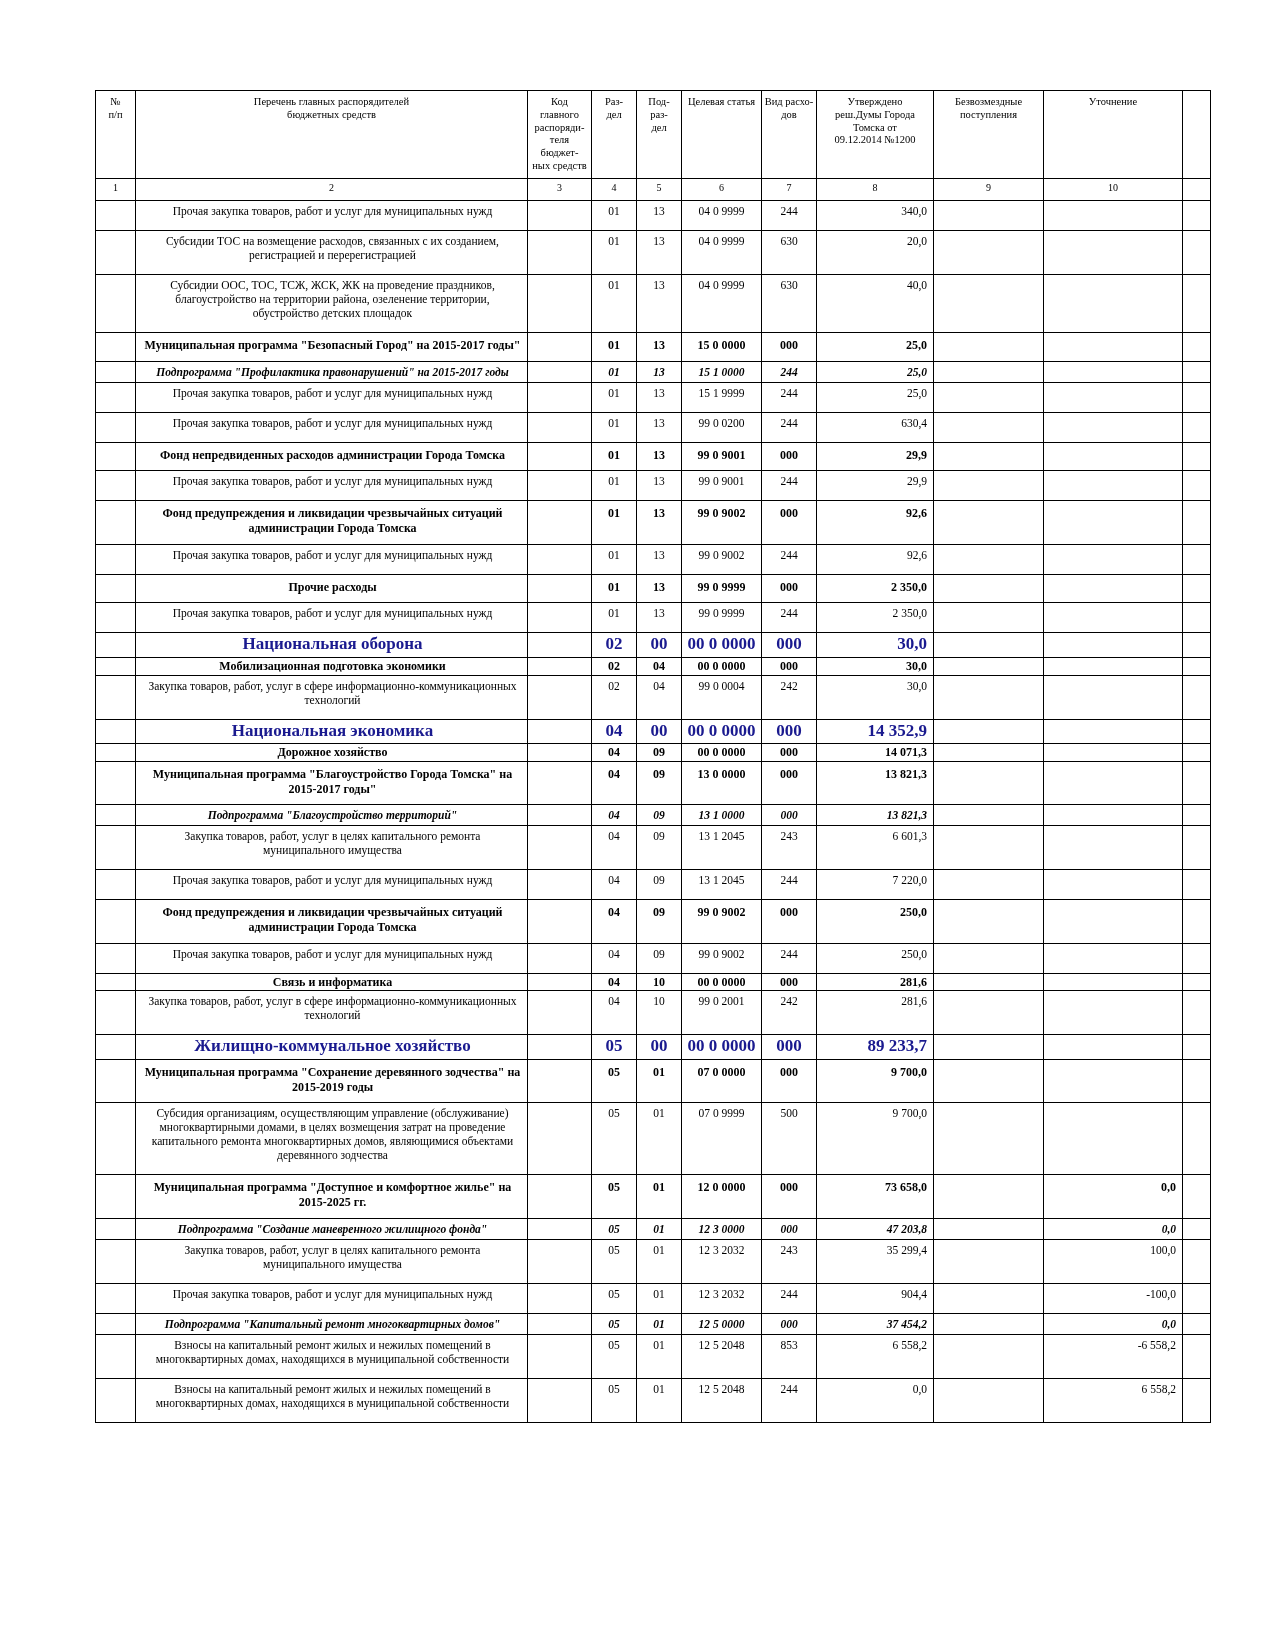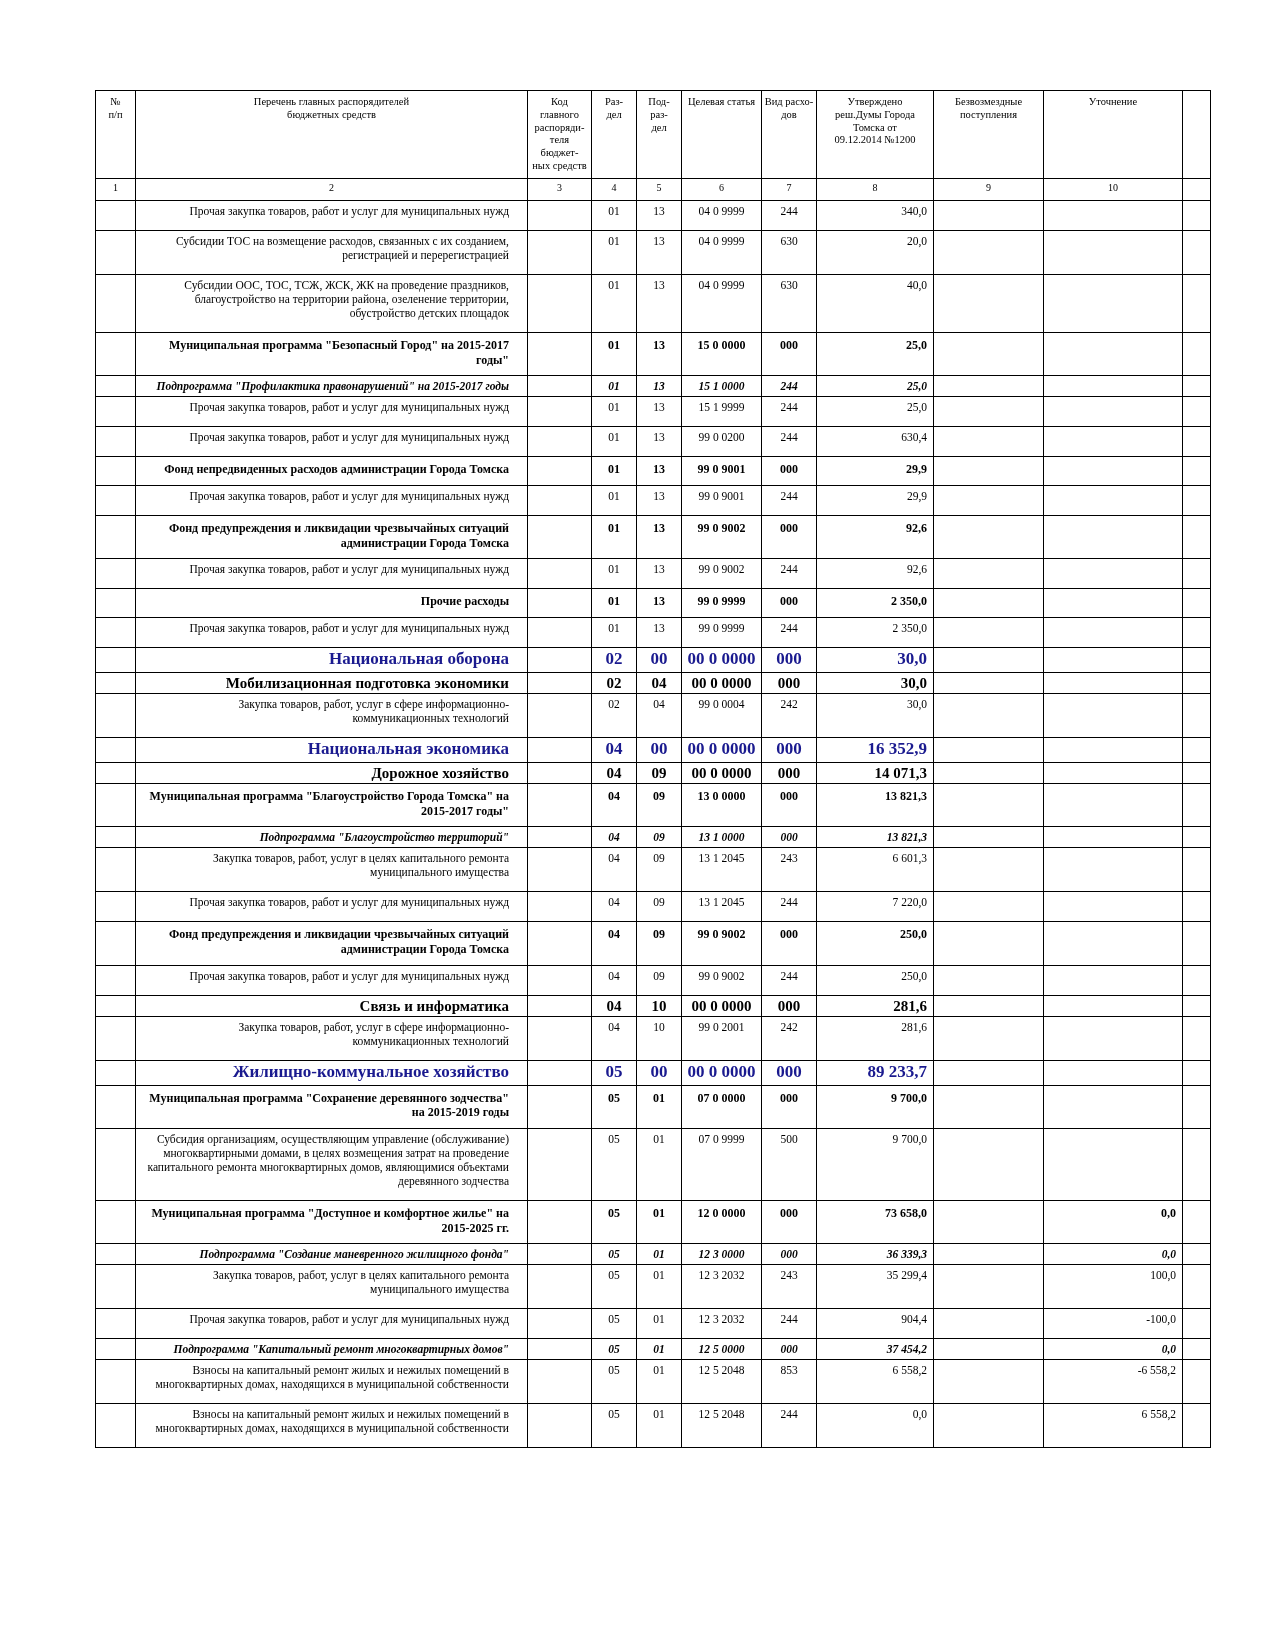--- a/index.html
+++ b/index.html
@@ -38,31 +38,31 @@
     padding:5px 2px 2px 2px;
   }
   thead tr.colnum-row td {
     height:22px;
     font-size:10px;
     text-align:center;
     padding:3px 2px;
   }
   
   td.c-num, td.c-code { text-align:center; }
-  td.c-name { text-align:right; padding-left:7px; padding-right:18px; }
+  td.c-name { text-align:center; padding-left:7px; padding-right:5px; }
   td.c-razdel, td.c-podrazdel, td.c-target, td.c-vid { text-align:center; }
   td.c-approved, td.c-adjustment { text-align:right; padding-right:6px; }
   td.c-gratuitous, td.c-extra { }
 
   
   tr.row-normal td      { font-size:11.5px; padding-top:3px; padding-bottom:12px; }
   tr.row-bold td        { font-size:12px;   font-weight:bold; padding-top:5px; padding-bottom:8px; }
   tr.row-bolditalic td  { font-size:11.5px; font-weight:bold; font-style:italic; padding-top:3px; padding-bottom:3px; }
   tr.row-section td     { font-size:17px; font-weight:bold; color:var(--section-color,#1a1a8f); padding-top:1px; padding-bottom:2px; }
-  tr.row-subsection td  { font-size:15px;   font-weight:bold; padding-top:1px; padding-bottom:1px; }
+  tr.row-subsection td  { font-size:12px;   font-weight:bold; padding-top:1px; padding-bottom:1px; }
 </style>
 </head>
 <body>
 
 <div class="page">
   <table class="budget-table">
     <colgroup>
       <col style="width:40px">
         <col style="width:392px">
         <col style="width:64px">
@@ -327,21 +327,21 @@
           <td class="c-extra"></td>
         </tr>
         <tr class="row-section">
           <td class="c-num"></td>
           <td class="c-name">Национальная экономика</td>
           <td class="c-code"></td>
           <td class="c-razdel">04</td>
           <td class="c-podrazdel">00</td>
           <td class="c-target">00 0 0000</td>
           <td class="c-vid">000</td>
-          <td class="c-approved">16 352,9</td>
+          <td class="c-approved">14 352,9</td>
           <td class="c-gratuitous"></td>
           <td class="c-adjustment"></td>
           <td class="c-extra"></td>
         </tr>
         <tr class="row-subsection">
           <td class="c-num"></td>
           <td class="c-name">Дорожное хозяйство</td>
           <td class="c-code"></td>
           <td class="c-razdel">04</td>
           <td class="c-podrazdel">09</td>
@@ -509,21 +509,21 @@
           <td class="c-extra"></td>
         </tr>
         <tr class="row-bolditalic">
           <td class="c-num"></td>
           <td class="c-name">Подпрограмма "Создание маневренного жилищного фонда"</td>
           <td class="c-code"></td>
           <td class="c-razdel">05</td>
           <td class="c-podrazdel">01</td>
           <td class="c-target">12 3 0000</td>
           <td class="c-vid">000</td>
-          <td class="c-approved">36 339,3</td>
+          <td class="c-approved">47 203,8</td>
           <td class="c-gratuitous"></td>
           <td class="c-adjustment">0,0</td>
           <td class="c-extra"></td>
         </tr>
         <tr class="row-normal">
           <td class="c-num"></td>
           <td class="c-name">Закупка товаров, работ, услуг в целях капитального ремонта муниципального имущества</td>
           <td class="c-code"></td>
           <td class="c-razdel">05</td>
           <td class="c-podrazdel">01</td>

